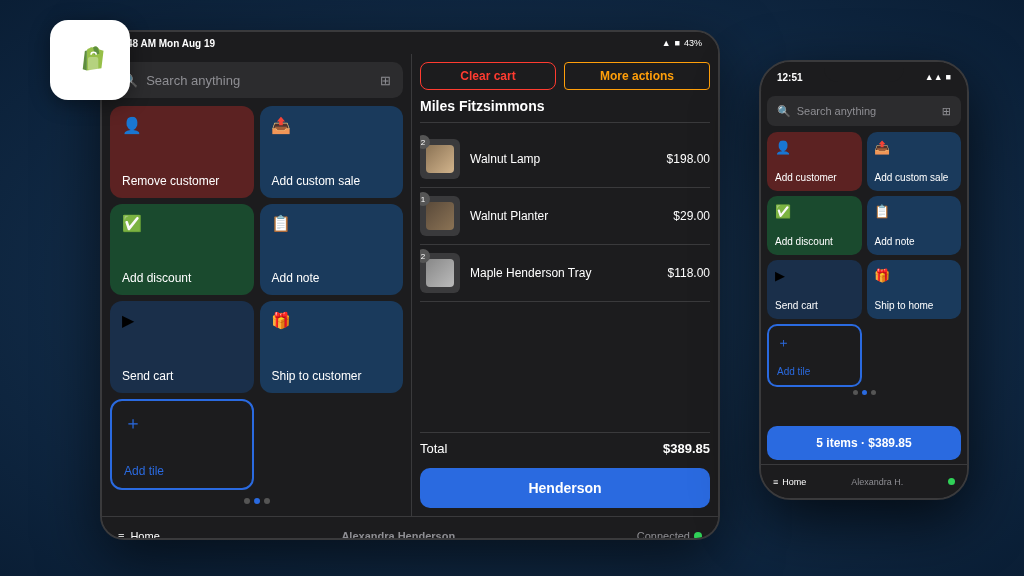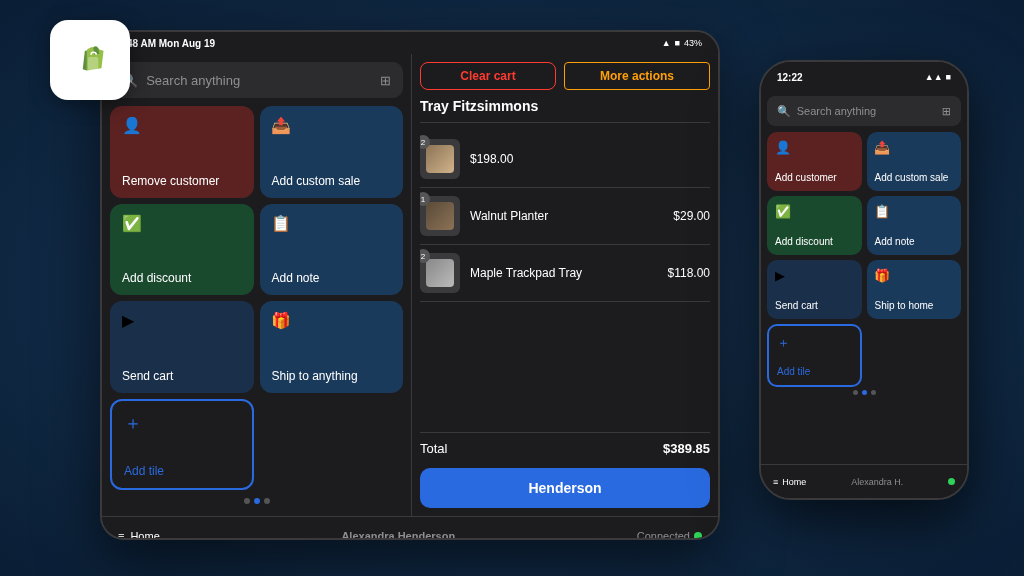--- a/index.html
+++ b/index.html
@@ -625,21 +625,21 @@
         <div class="tile tile-note">
           <span class="tile-icon">📋</span>
           <span class="tile-label">Add note</span>
         </div>
         <div class="tile tile-send-cart">
           <span class="tile-icon">▶</span>
           <span class="tile-label">Send cart</span>
         </div>
         <div class="tile tile-ship">
           <span class="tile-icon">🎁</span>
-          <span class="tile-label">Ship to anything</span>
+          <span class="tile-label">Ship to customer</span>
         </div>
         <div class="tile tile-add">
           <span class="tile-icon">＋</span>
           <span class="tile-label">Add tile</span>
         </div>
       </div>
 
       <div class="dots">
         <div class="dot"></div>
         <div class="dot active"></div>
@@ -648,45 +648,46 @@
     </div>
 
     <div class="tablet-right">
 
       <div class="cart-header">
         <button class="btn-clear-cart">Clear cart</button>
         <button class="btn-more-actions">More actions</button>
       </div>
 
       <div class="customer-info">
-        <div class="customer-name">Tray Fitzsimmons</div>
+        <div class="customer-name">Miles Fitzsimmons</div>
       </div>
 
       <div class="cart-items">
         <div class="cart-item">
           <div class="item-img">
             <div class="item-badge">2</div>
             <div class="lamp-img"></div>
           </div>
+          <span class="item-name">Walnut Lamp</span>
           <span class="item-price">$198.00</span>
         </div>
         <div class="cart-item">
           <div class="item-img">
             <div class="item-badge">1</div>
             <div class="planter-img"></div>
           </div>
           <span class="item-name">Walnut Planter</span>
           <span class="item-price">$29.00</span>
         </div>
         <div class="cart-item">
           <div class="item-img">
             <div class="item-badge">2</div>
             <div class="tray-img"></div>
           </div>
-          <span class="item-name">Maple Trackpad Tray</span>
+          <span class="item-name">Maple Henderson Tray</span>
           <span class="item-price">$118.00</span>
         </div>
       </div>
 
       <div class="cart-total">
         <span class="total-label">Total</span>
         <span class="total-amount">$389.85</span>
       </div>
 
       <button class="btn-checkout">Henderson</button>
@@ -703,21 +704,21 @@
       <span>Connected</span>
       <div class="status-dot"></div>
     </div>
   </div>
 </div>
 
 <div class="phone">
   <div class="phone-notch"></div>
 
   <div class="phone-status-bar">
-    <span class="time">12:22</span>
+    <span class="time">12:51</span>
     <div class="right">
       <span>▲▲</span>
       <span>■</span>
     </div>
   </div>
 
   <div class="phone-content">
 
     <div class="phone-search-bar">
       <span style="color:#8e8e93;font-size:11px">🔍</span>
@@ -756,20 +757,21 @@
       </div>
     </div>
 
     <div class="phone-dots">
       <div class="phone-dot"></div>
       <div class="phone-dot active"></div>
       <div class="phone-dot"></div>
     </div>
   </div>
 
+  <div class="phone-checkout-bar">5 items · $389.85</div>
 
   <div class="phone-bottom-bar">
     <div class="phone-bottom-home">
       <span>≡</span>
       <span>Home</span>
     </div>
     <span class="phone-bottom-user">Alexandra H.</span>
     <div class="phone-status-dot"></div>
   </div>
 </div>

